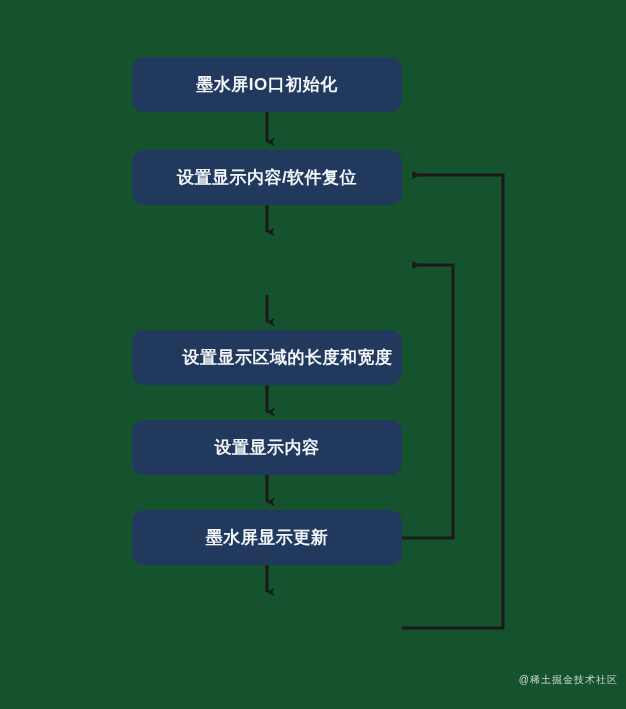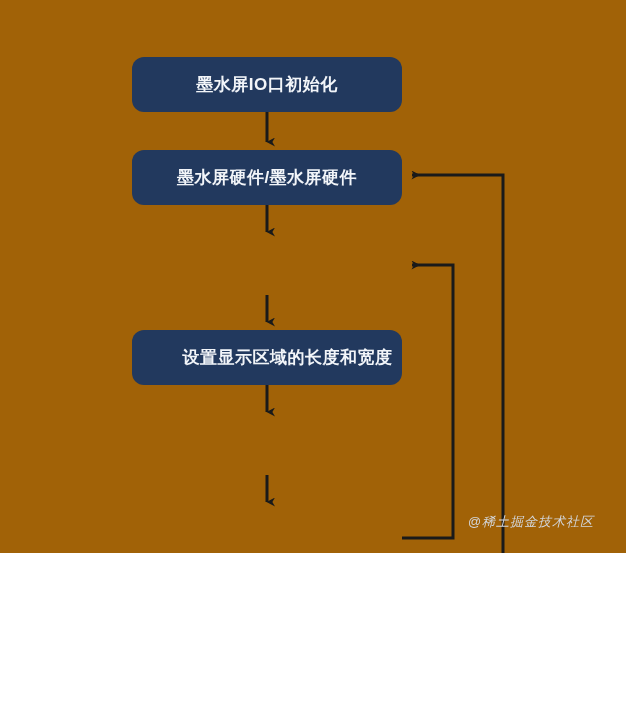--- a/index.html
+++ b/index.html
@@ -6,22 +6,22 @@
     margin: 0;
     padding: 0;
     background: #ffffff;
   }
   body {
     font-family: "Liberation Sans", "DejaVu Sans", sans-serif;
   }
   #canvas {
     position: relative;
     width: 626px;
-    height: 553px;
-    background: #a16207;
+    height: 709px;
+    background: #14532d;
     overflow: hidden;
   }
   #flow-svg {
     position: absolute;
     left: 0;
     top: 0;
     width: 626px;
     height: 709px;
   }
   .node {
@@ -48,28 +48,27 @@
   }
   .node-1 { top: 57px; }
   .node-2 { top: 150px; }
   .node-3 { top: 240px; }
   .node-4 { top: 330px; padding-left: 41px; }
   .node-5 { top: 420px; }
   .node-6 { top: 510px; }
   .node-7 { top: 600px; }
   .watermark {
     position: absolute;
-    right: 32px;
+    right: 8px;
     bottom: 22px;
     color: #d3d6da;
-    font-size: 13px;
+    font-size: 10px;
     letter-spacing: 1px;
     white-space: nowrap;
     z-index: 4;
-    font-style: italic;
   }
 </style>
 </head>
 <body>
 
 <div id="canvas">
 
   <svg id="flow-svg" viewBox="0 0 626 709" xmlns="http://www.w3.org/2000/svg">
     <defs>
       <marker id="arrow-down" markerWidth="9" markerHeight="9" refX="4.5" refY="8" orient="auto" markerUnits="userSpaceOnUse">
@@ -92,26 +91,32 @@
     <path d="M402,538 L453,538 L453,265 L412,265" stroke="#1a1a1a" stroke-width="3" fill="none" stroke-linejoin="miter" marker-end="url(#arrow-left)"></path>
 
     <path d="M402,628 L503,628 L503,175 L412,175" stroke="#1a1a1a" stroke-width="3" fill="none" stroke-linejoin="miter" marker-end="url(#arrow-left)"></path>
   </svg>
 
   <div class="node node-1">
     <span class="node-label">墨水屏IO口初始化</span>
   </div>
 
   <div class="node node-2">
-    <span class="node-label">墨水屏硬件/墨水屏硬件</span>
+    <span class="node-label">设置显示内容/软件复位</span>
   </div>
 
 
   <div class="node node-4">
     <span class="node-label">设置显示区域的长度和宽度</span>
   </div>
 
+  <div class="node node-5">
+    <span class="node-label">设置显示内容</span>
+  </div>
 
+  <div class="node node-6">
+    <span class="node-label">墨水屏显示更新</span>
+  </div>
 
 
   <div class="watermark">@稀土掘金技术社区</div>
 
 </div>
 
 </body></html>

